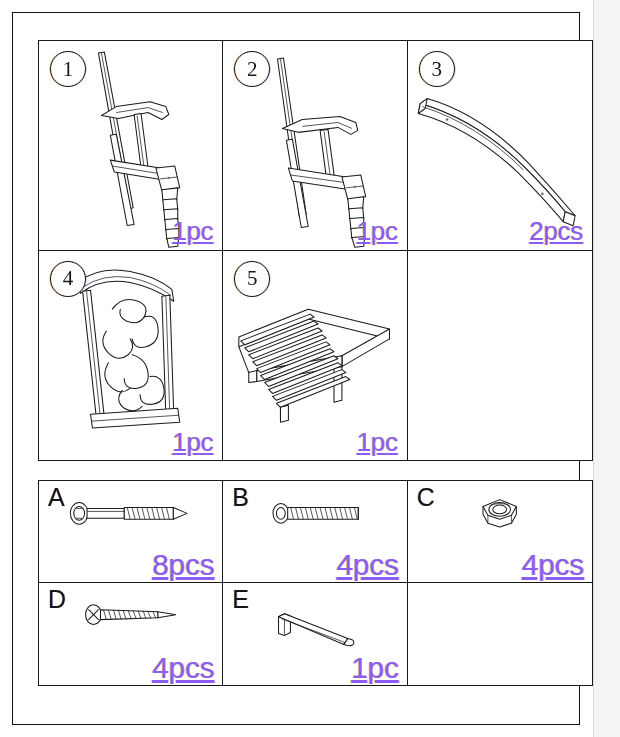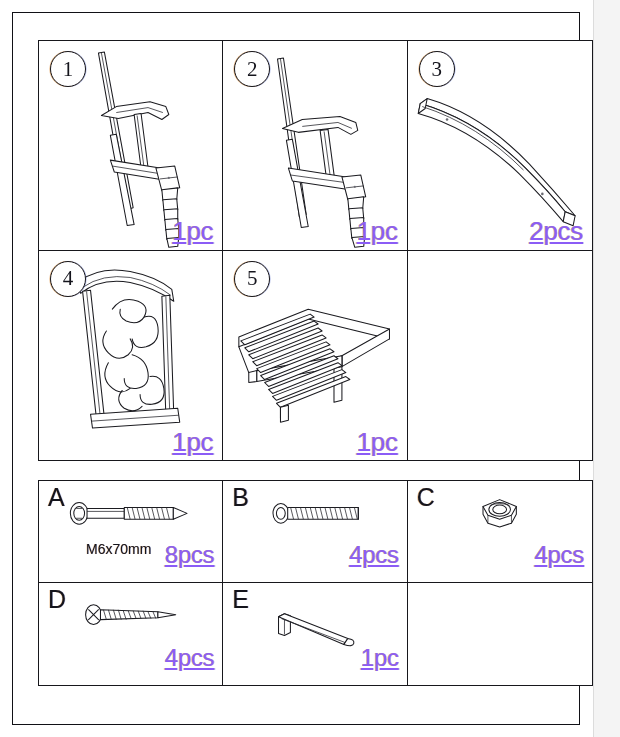--- a/index.html
+++ b/index.html
@@ -101,21 +101,21 @@
     position: absolute;
     right: 9px; bottom: 4px;
     font-size: 26px;
     line-height: 1.05;
     letter-spacing: -0.3px;
     color: #8b5cf6;
     z-index: 4;
     text-shadow: -0.7px 0 0 rgba(214,120,20,0.55), 0.7px 0 0 rgba(30,60,190,0.35);
     text-decoration: underline;
   }
-  #hardware-grid .qty { font-size: 24px; right: 8px; bottom: 15px; margin-top: 32px; }
+  #hardware-grid .qty { font-size: 30px; right: 8px; bottom: 2px; margin-top: 32px; }
 
   .hw-size {
     position: absolute;
     left: 0; right: 0;
     text-align: center;
     font-size: 14px;
     line-height: 1;
     color: #14141c;
     z-index: 4;
     text-shadow: -0.5px 0 0 rgba(214,120,20,0.45), 0.5px 0 0 rgba(30,60,190,0.28);
@@ -320,21 +320,20 @@
           <path class="ln-thin" d="M48 31 L86 31"></path>
 
           <path class="fillw" d="M86 27 L136 27 L136 39 L86 39 Z"></path>
           <g class="ln-thin">
             <path d="M89 27 L92 39 M94 27 L97 39 M99 27 L102 39 M104 27 L107 39 M109 27 L112 39 M114 27 L117 39 M119 27 L122 39 M124 27 L127 39 M129 27 L132 39"></path>
           </g>
 
           <path class="fillw" d="M136 27 L150 33 L136 39 Z"></path>
         </svg>
       </div>
-      <div class="hw-size">M6x70mm</div>
       <div class="qty">8pcs</div>
     </div>
 
     <div class="cell" id="hw-b">
       <div class="letter-id">B</div>
       <div class="art">
         <svg viewBox="0 0 185 103" preserveAspectRatio="xMidYMid meet">
 
           <ellipse class="fillw" cx="58" cy="33" rx="8" ry="10"></ellipse>
           <ellipse class="fillw" cx="58" cy="33" rx="4.5" ry="6"></ellipse>

